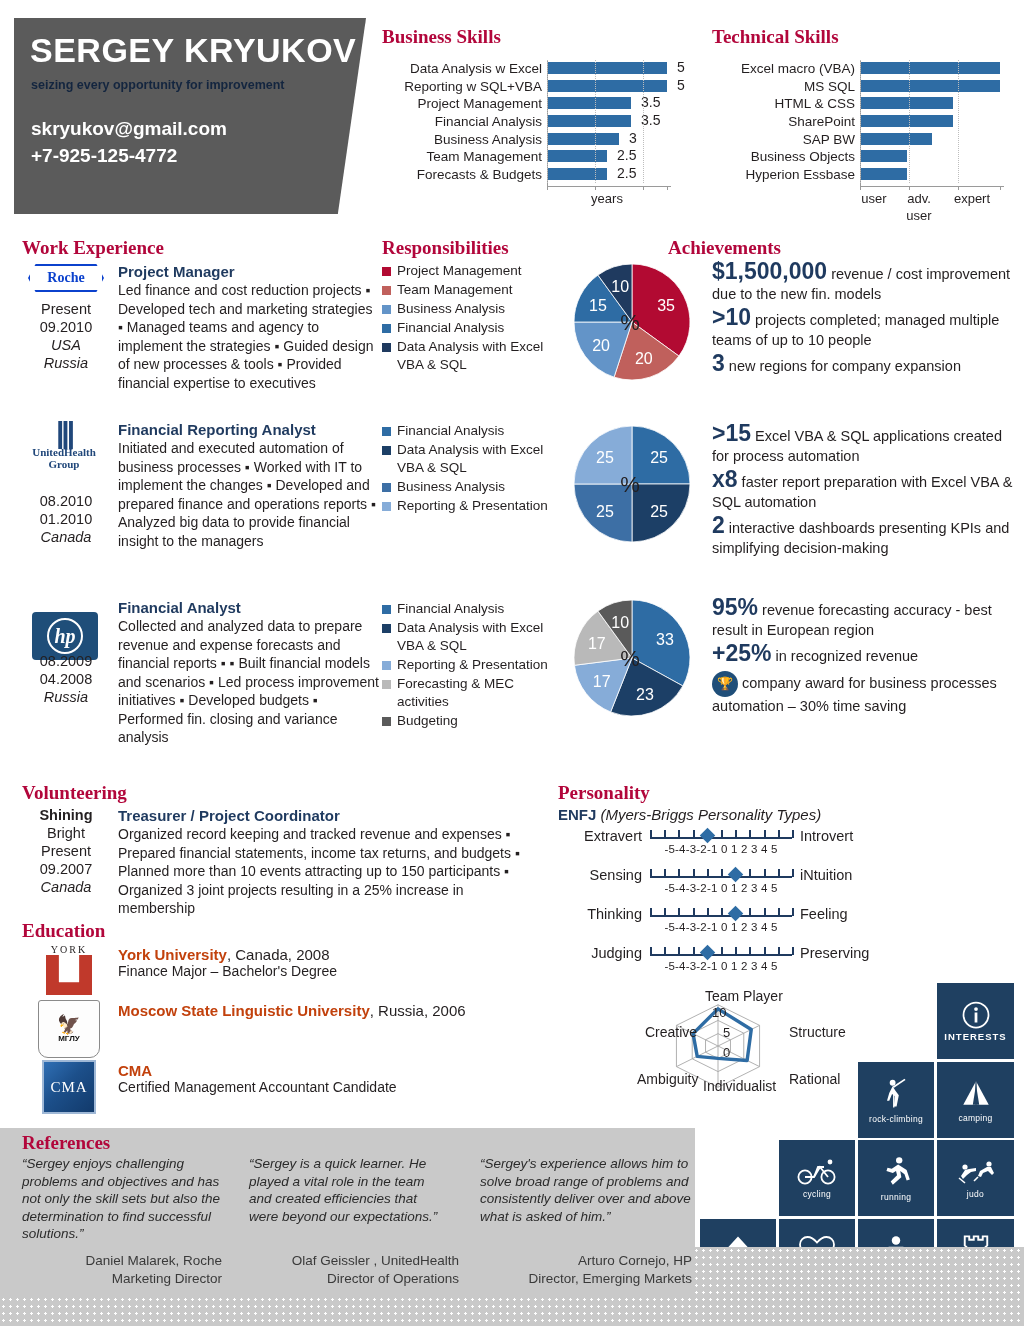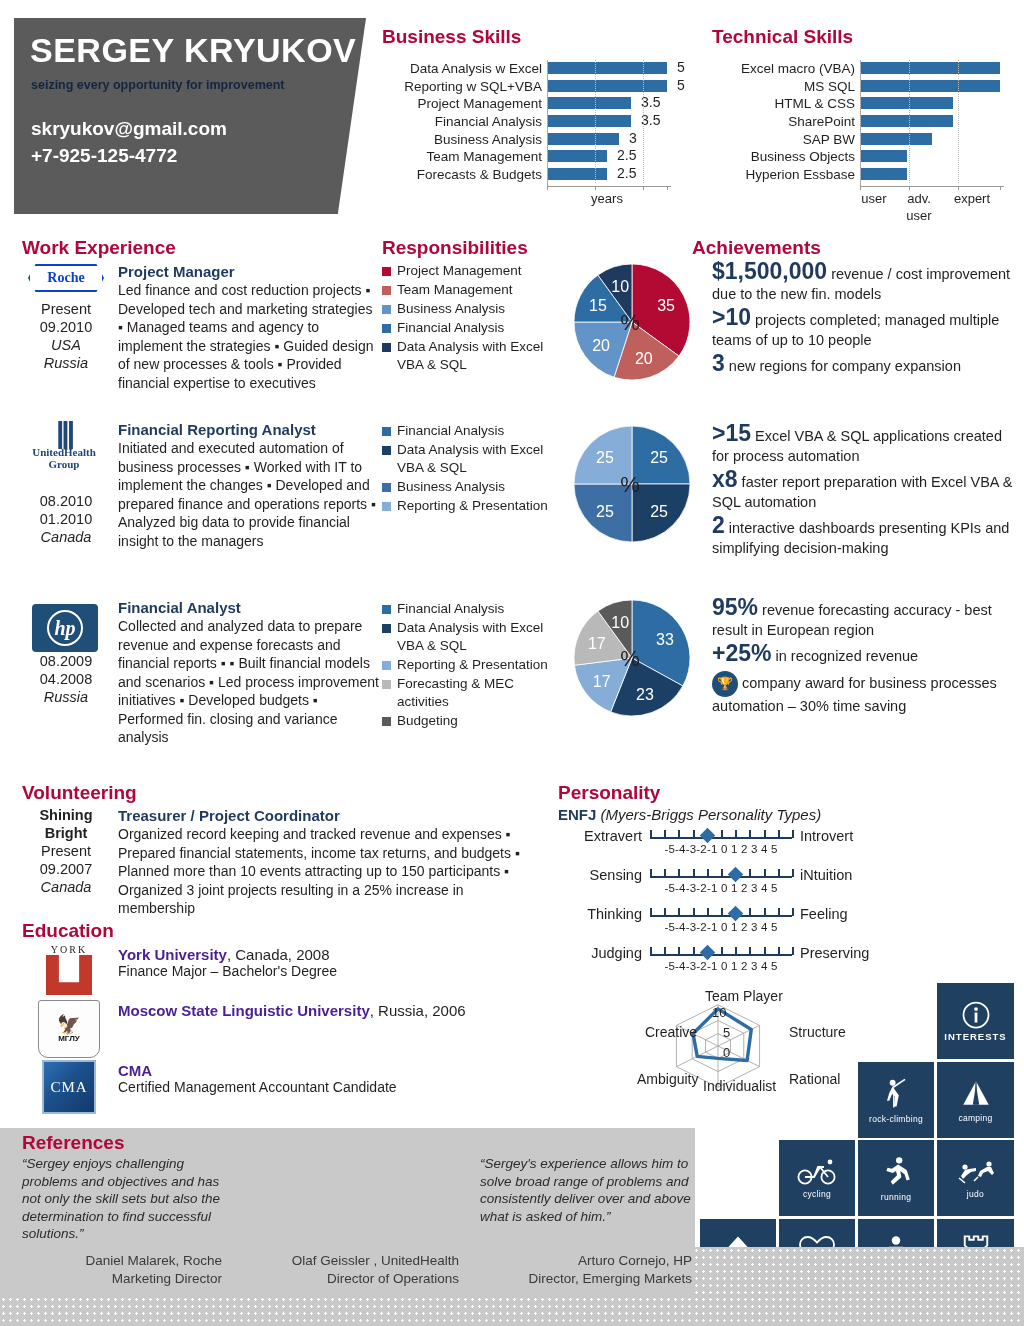--- a/index.html
+++ b/index.html
@@ -27,21 +27,21 @@
   }
   .hdr-tag {
     position:absolute; left:17px; top:60px;
     color:#13253f; font-size:12.5px; font-weight:bold;
   }
   .hdr-email { position:absolute; left:17px; top:100px; color:#fff; font-size:19px; font-weight:bold;}
   .hdr-phone { position:absolute; left:17px; top:127px; color:#fff; font-size:19px; font-weight:bold;}
 
   
   .sec-title {
-    color:#b2063b; font-size:19px; font-weight:bold; position:absolute;
+    color:#b2063b; font-size:19px; font-weight:bold; position:absolute;font-family:Liberation Serif, serif;
   }
 
   
   .barchart { position:absolute; }
   .bc-row { display:flex; align-items:center; height:17px; }
   .bc-lbl { text-align:right; font-size:13.5px; color:#231f20; padding-right:5px; white-space:nowrap;}
   .bc-track { position:relative; height:17px; }
   .bc-bar { height:12px; background:#2e6ca4; margin-top:2px; }
   .bc-val { font-size:14px; color:#231f20; padding-left:6px; }
   .bc-axis { position:absolute; border-left:1px solid #9a9a9a; }
@@ -94,21 +94,21 @@
   .big { font-size:23px; font-weight:bold; color:#1f3a5f; }
   .trophy {
     display:inline-block; width:26px; height:26px; border-radius:50%; background:#1f4e79;
     color:#fff; text-align:center; line-height:26px; font-size:15px; vertical-align:middle;
   }
 
   
   .edu-row { position:absolute; }
   .edu-txt { position:absolute; left:100px; }
   .edu-h { font-size:15px; color:#231f20; }
-  .edu-h b { color:#4c1d95; }
+  .edu-h b { color:#c2410c; }
   .edu-s { font-size:14px; color:#231f20; }
   .york { width:62px; text-align:center; }
   .york-top { font-size:10px; letter-spacing:2px; color:#231f20; font-family:"Liberation Serif",serif;}
   .york-u { width:46px;height:40px;margin:0 auto;background:#c0392b;
             clip-path: polygon(0 0, 28% 0, 28% 68%, 72% 68%, 72% 0, 100% 0, 100% 100%, 0 100%);}
   .mgl { width:62px; height:58px; margin:0 auto; border:1px solid #8a8a8a; background:#fdfdfd;
          display:flex;flex-direction:column;align-items:center;justify-content:center;
          border-radius:3px 3px 10px 10px;}
   .mgl-e { font-size:19px; color:#4a4a4a; line-height:18px;}
   .mgl-t { font-size:8px; font-weight:bold; color:#111;}
@@ -312,21 +312,21 @@
       <div>01.2010</div>
       <div class="ital">Canada</div>
     </div>
     <div class="job-body">
       <div class="job-title">Financial Reporting Analyst</div>
       <div class="job-desc">Initiated and executed automation of business processes ▪ Worked with IT to implement the changes ▪ Developed and prepared finance and operations reports ▪ Analyzed big data to provide financial insight to the managers</div>
     </div>
   </div>
 
   <div class="job" style="left:18px; top:598px; width:364px;">
-    <div class="logo" style="left:14px; top:6px;">
+    <div class="logo" style="left:14px; top:14px;">
       <div class="hp-logo">
           <div class="circ">hp</div>
         </div>
     </div>
     <div class="job-left" style="left:0; top:54px;">
       <div>08.2009</div>
       <div>04.2008</div>
       <div class="ital">Russia</div>
     </div>
     <div class="job-body">
@@ -430,42 +430,42 @@
         <text x="72.96688758698976" y="102.01691583556774" fill="#ffffff" font-size="16" font-family="&quot;Liberation Sans&quot;, sans-serif" text-anchor="middle">23</text>
         <path d="M 60 60 L 38.64877594428866 113.92703618151857 A 58 58 0 0 1 2.457347323760281 67.26932754672961 Z" fill="#86acd8" stroke="#ffffff" stroke-width="0.8"></path>
         <text x="29.75286612625857" y="89.46208201383594" fill="#ffffff" font-size="16" font-family="&quot;Liberation Sans&quot;, sans-serif" text-anchor="middle">17</text>
         <path d="M 60 60 L 2.457347323760281 67.26932754672961 A 58 58 0 0 1 25.908455367036588 13.077014326253028 Z" fill="#b9b9b9" stroke="#ffffff" stroke-width="0.8"></path>
         <text x="24.868352928817217" y="50.79717874650056" fill="#ffffff" font-size="16" font-family="&quot;Liberation Sans&quot;, sans-serif" text-anchor="middle">17</text>
         <path d="M 60 60 L 25.908455367036588 13.077014326253028 A 58 58 0 0 1 60.000000000000036 2 Z" fill="#5a5a5a" stroke="#ffffff" stroke-width="0.8"></path>
         <text x="48.17082945532704" y="29.593556556221515" fill="#ffffff" font-size="16" font-family="&quot;Liberation Sans&quot;, sans-serif" text-anchor="middle">10</text>
         <text x="58" y="68" fill="#231f20" font-size="22" font-family="&quot;Liberation Sans&quot;, sans-serif" text-anchor="middle">%</text>
       </svg></div>
 
-  <div class="sec-title" style="left:692px; top:237px;">Achievements</div>
+  <div class="sec-title" style="left:668px; top:237px;">Achievements</div>
   <div class="ach" id="ach-0" style="left:712px; top:262px;">
       <p><span class="big">$1,500,000</span><span> revenue / cost improvement due to the new fin. models</span></p>
       <p><span class="big">&gt;10</span><span> projects completed; managed multiple teams of up to 10 people</span></p>
       <p><span class="big">3</span><span> new regions for company expansion</span></p>
     </div>
   <div class="ach" id="ach-1" style="left:712px; top:424px;">
       <p><span class="big">&gt;15</span><span> Excel VBA &amp; SQL applications created for process automation</span></p>
       <p><span class="big">x8</span><span> faster report preparation with Excel VBA &amp; SQL automation</span></p>
       <p><span class="big">2</span><span> interactive dashboards presenting KPIs and simplifying decision-making</span></p>
     </div>
   <div class="ach" id="ach-2" style="left:712px; top:598px;">
       <p><span class="big">95%</span><span> revenue forecasting accuracy - best result in European region</span></p>
       <p><span class="big">+25%</span><span> in recognized revenue</span></p>
       <p><span class="trophy" style="font-size: 13px;">🏆</span><span> company award for business processes automation – 30% time saving</span></p>
     </div>
 
   <div class="sec-title" style="left:22px; top:782px;">Volunteering</div>
   <div class="job" style="left:18px; top:806px; width:520px;">
     <div class="job-left" style="left:0; top:0; font-weight:normal;">
       <div style="font-weight:bold;">Shining</div>
-      <div style="font-weight:bold;">Bright</div>
+      <div style="font-weight:normal;">Bright</div>
       <div>Present</div>
       <div>09.2007</div>
       <div class="ital">Canada</div>
     </div>
     <div class="job-body" style="width:420px;">
       <div class="job-title">Treasurer / Project Coordinator</div>
       <div class="job-desc">Organized record keeping and tracked revenue and expenses ▪ Prepared financial statements, income tax returns, and budgets ▪ Planned more than 10 events attracting up to 150 participants ▪ Organized 3 joint projects resulting in a 25% increase in membership</div>
     </div>
   </div>
 
@@ -717,20 +717,21 @@
   <div class="dots"></div>
   <div class="refs-band"></div>
   <div class="sec-title" style="left:22px; top:1132px; z-index:5;">References</div>
 
   <div class="ref-col" style="left:22px; top:1155px;">“Sergey enjoys challenging problems and objectives and has not only the skill sets but also the determination to find successful solutions.”</div>
   <div class="ref-src" style="left:22px; top:1252px;">
     <div>Daniel Malarek, Roche</div>
     <div>Marketing Director</div>
   </div>
 
+  <div class="ref-col" style="left:249px; top:1155px;">“Sergey is a quick learner. He played a vital role in the team and created efficiencies that were beyond our expectations.”</div>
   <div class="ref-src" style="left:239px; top:1252px; width:220px;">
     <div>Olaf Geissler , UnitedHealth</div>
     <div>Director of Operations</div>
   </div>
 
   <div class="ref-col" style="left:480px; top:1155px; width:212px;">“Sergey's experience allows him to solve broad range of problems and consistently deliver over and above what is asked of him.”</div>
   <div class="ref-src" style="left:470px; top:1252px; width:222px;">
     <div>Arturo Cornejo, HP</div>
     <div>Director, Emerging Markets</div>
   </div>

